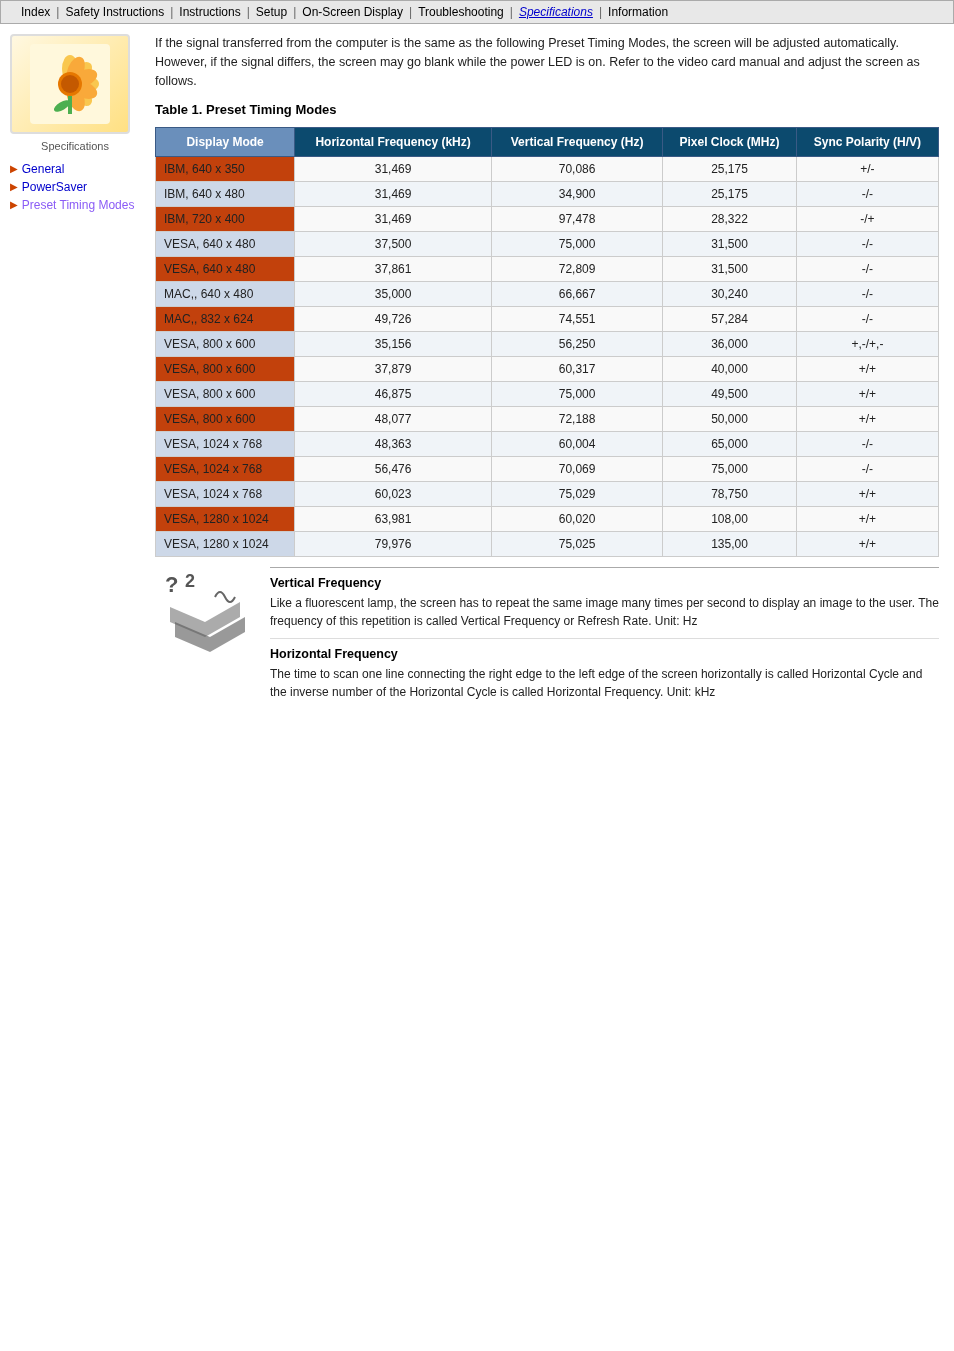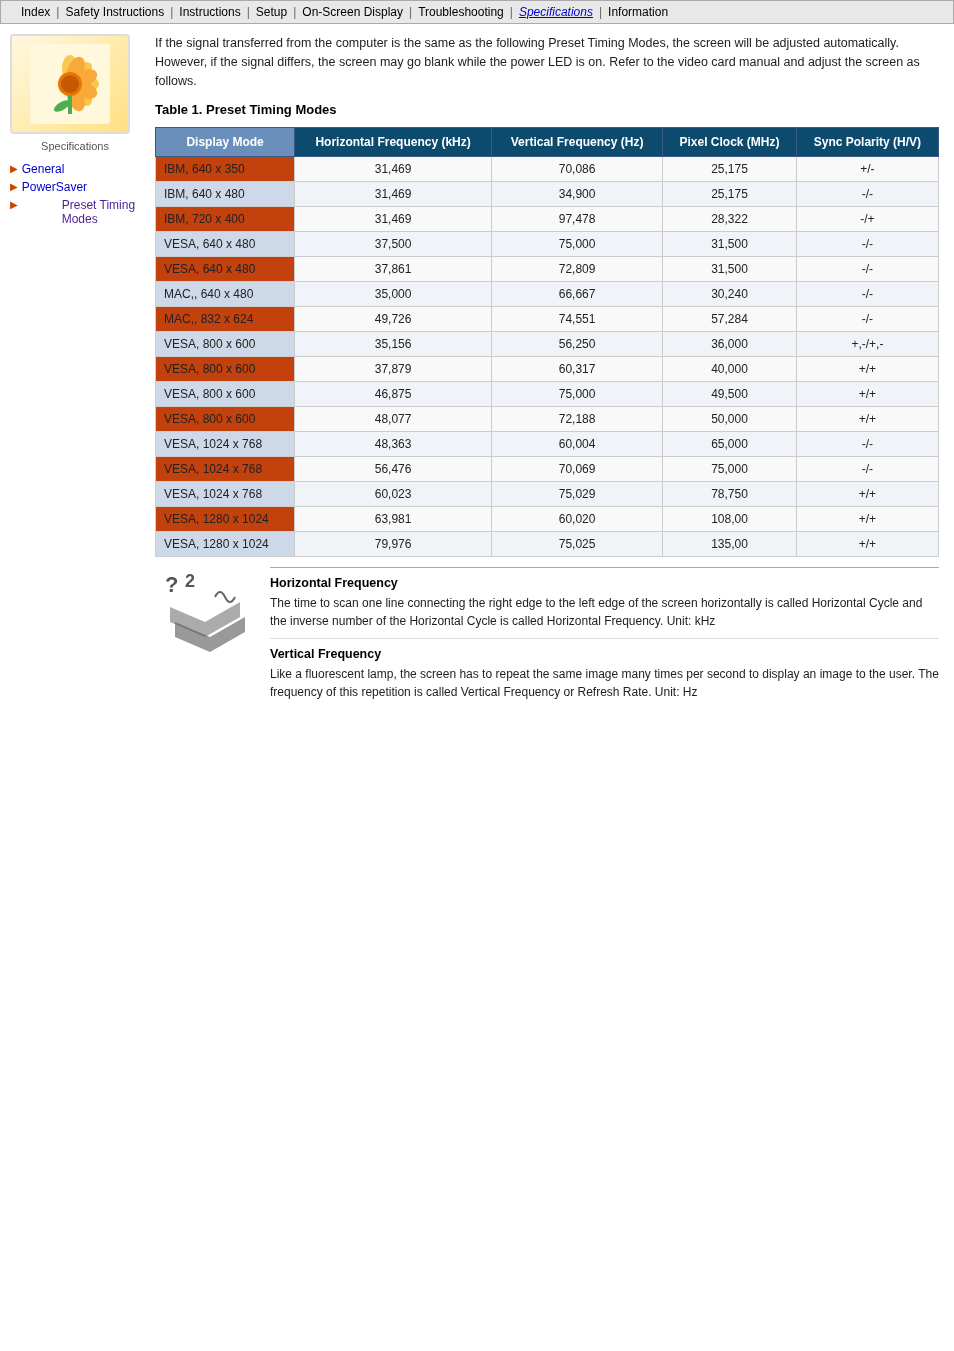--- a/index.html
+++ b/index.html
@@ -86,22 +86,21 @@
       font-size: 10px;
       margin-top: 1px;
       flex-shrink: 0;
     }
     .sidebar-nav li a {
       color: #0000cc;
       text-decoration: none;
       font-size: 12px;
     }
     .sidebar-nav li.active a {
-      color: #4c1d95;
-      margin-left: 40px;
+      color: #8b5cf6;
     }
 
     
     .content {
       flex: 1;
       padding: 0 5px;
     }
 
     .intro-text {
       font-size: 12.5px;
@@ -398,23 +397,23 @@
 
           <path d="M15 40 L50 55 L85 35 L85 50 L50 70 L15 55 Z" fill="#888" opacity="0.7"></path>
           <path d="M20 55 L55 70 L90 50 L90 65 L55 85 L20 70 Z" fill="#555" opacity="0.6"></path>
 
           <path d="M60 30 Q65 20 70 30 Q75 40 80 30" stroke="#666" stroke-width="2" fill="none"></path>
         </svg>
       </div>
       <div class="definitions">
 
       <div class="definition-item">
+            <div class="definition-title">Vertical Frequency</div>
+            <div class="definition-text">Like a fluorescent lamp, the screen has to repeat the same image many times per second to display an image to the user. The frequency of this repetition is called Vertical Frequency or Refresh Rate. Unit: Hz</div>
+          </div>
+          <div class="definition-item">
             <div class="definition-title">Horizontal Frequency</div>
             <div class="definition-text">The time to scan one line connecting the right edge to the left edge of the screen horizontally is called Horizontal Cycle and the inverse number of the Horizontal Cycle is called Horizontal Frequency. Unit: kHz</div>
-          </div>
-          <div class="definition-item">
-            <div class="definition-title">Vertical Frequency</div>
-            <div class="definition-text">Like a fluorescent lamp, the screen has to repeat the same image many times per second to display an image to the user. The frequency of this repetition is called Vertical Frequency or Refresh Rate. Unit: Hz</div>
           </div>
         </div>
     </div>
   </div>
 </div>
 
 </body></html>

